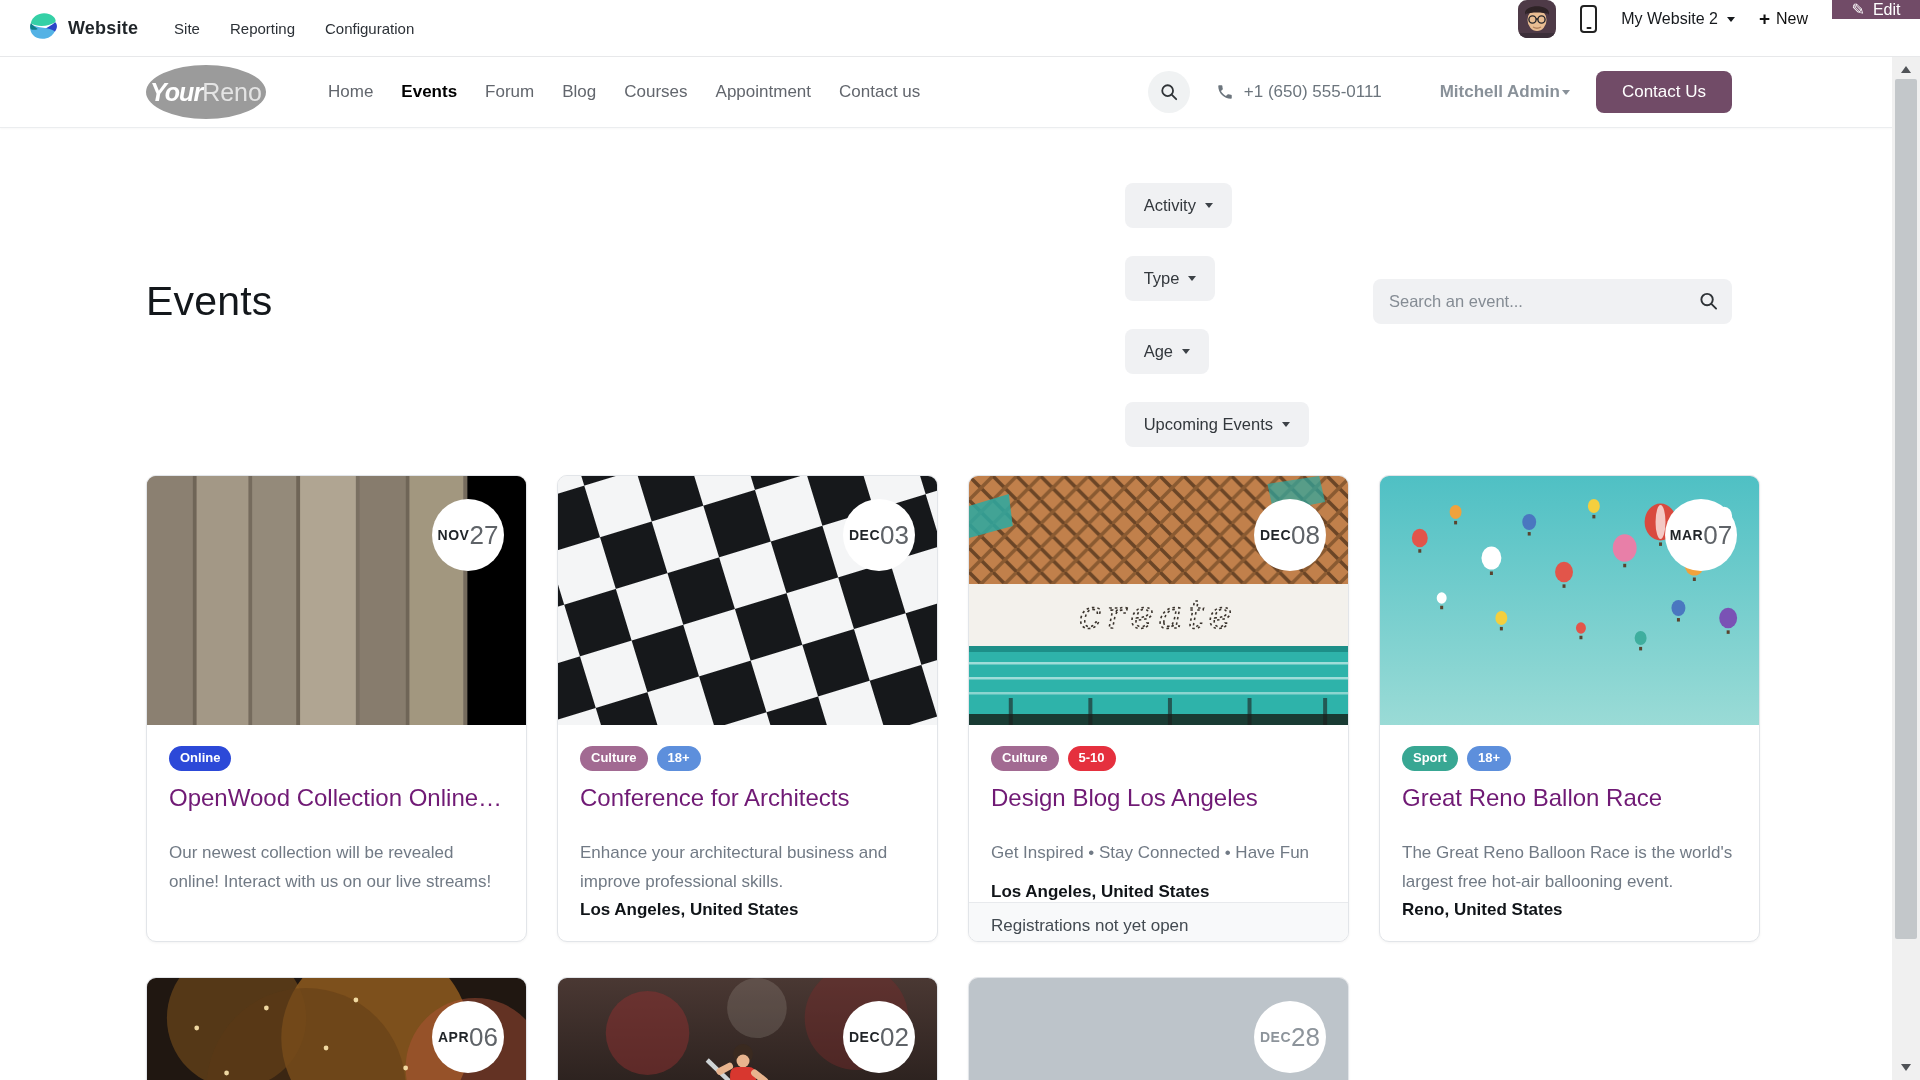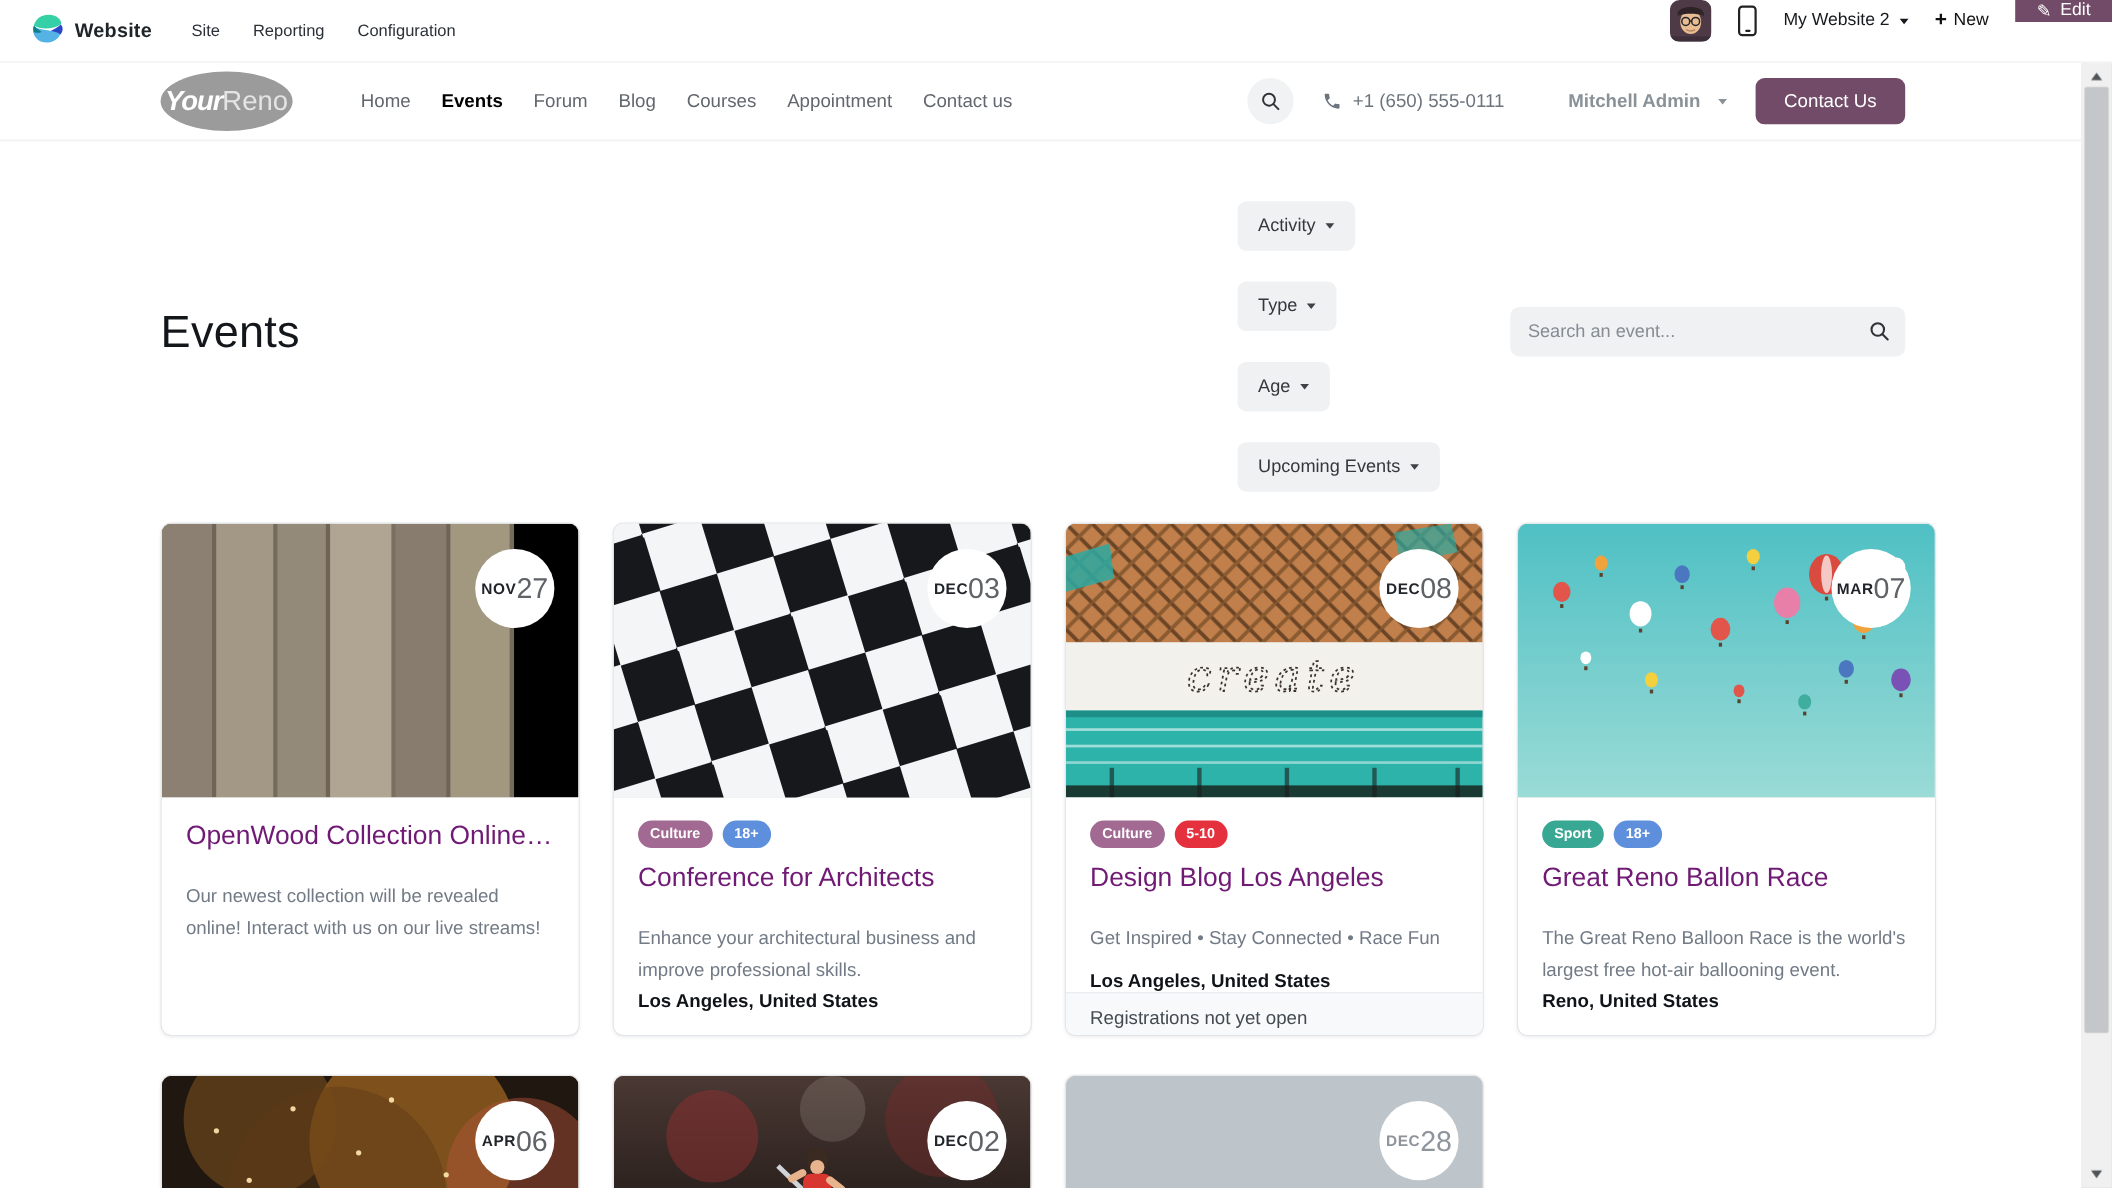--- a/index.html
+++ b/index.html
@@ -36,21 +36,21 @@
     display:flex; align-items:center; justify-content:center; flex:none; }
   .yourlogo .b { color:#fff; font-weight:900; font-style:italic; font-size:25px; letter-spacing:-1px; }
   .yourlogo .l { color:#e4e4e4; font-weight:300; font-size:25px; }
   .site-nav { display:flex; align-items:center; gap:28px; margin-left:62px; }
   .site-nav-item { font-size:17px; color:#62666d; cursor:pointer; }
   .site-nav-item.active { color:#000; font-weight:700; }
   .header-actions { margin-left:auto; display:flex; align-items:center; gap:26px; }
   .hdr-search { width:42px; height:42px; border-radius:50%; background:#f0f2f3;
     display:flex; align-items:center; justify-content:center; cursor:pointer; }
   .phone-box { display:flex; align-items:center; gap:10px; color:#6c757d; font-size:17px; }
-  .user-menu { display:flex; align-items:center; gap:16px; color:#899199; font-weight:700;
+  .user-menu { display:flex; align-items:center; gap:2px; color:#899199; font-weight:700;
     font-size:17px; cursor:pointer;padding-left:32px; }
   .contact-btn { background:#714B67; color:#fff; font-size:17px; padding:11px 26px;
     border-radius:8px; border:none; cursor:pointer; }
 
   
   .main { padding:0 188px 0 146px; }
   .heading-row { margin-top:27px; display:flex; align-items:center; justify-content:space-between; }
   .page-title { font-size:41px; font-weight:500; color:#13171b; letter-spacing:.2px; }
   .filters { display:flex; align-items:center; }
   .filter-btn { height:45px; background:#f0f1f3; border:none; border-radius:8px; padding:0 19px;
@@ -258,20 +258,23 @@
               <circle cx="341" cy="48" r="29" fill="#cec5b0"></circle>
 <circle cx="341" cy="48" r="18" fill="#d3d8ac"></circle>
 </rect>
           </svg>
           <div class="date-badge">
             <div class="date-month">NOV</div>
             <div class="date-day">27</div>
           </div>
         </div>
         <div class="card-body">
+          <div class="tags">
+            <span class="badge" style="background: rgb(44, 73, 216);">Online</span>
+          </div>
           <div class="card-title">OpenWood Collection Online…</div>
           <div class="card-desc">Our newest collection will be revealed online! Interact with us on our live streams!</div>
         </div>
       </div>
       <div class="card">
         <div class="card-img">
           <div class="img-checker">
             <div class="checker-board"></div>
           </div>
           <div class="date-badge">
@@ -320,21 +323,21 @@
             <div class="date-month">DEC</div>
             <div class="date-day">08</div>
           </div>
         </div>
         <div class="card-body">
           <div class="tags">
             <span class="badge" style="background: rgb(162, 106, 146);">Culture</span>
             <span class="badge" style="background: rgb(229, 48, 62);">5-10</span>
           </div>
           <div class="card-title">Design Blog Los Angeles</div>
-          <div class="card-desc">Get Inspired • Stay Connected • Race Fun</div>
+          <div class="card-desc">Get Inspired • Stay Connected • Have Fun</div>
           <div class="card-loc loc-inline">Los Angeles, United States</div>
           <div class="card-footer">Registrations not yet open</div>
         </div>
       </div>
       <div class="card">
         <div class="card-img">
           <svg viewBox="0 0 381 249" preserveAspectRatio="none">
 <defs>
               <linearGradient id="sky" x1="0" y1="0" x2="0" y2="1">
 <stop offset="0" stop-color="#4fc0c4"></stop>

